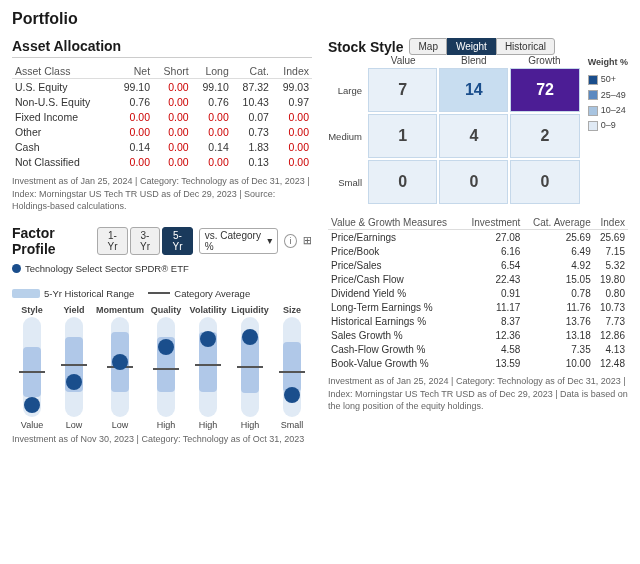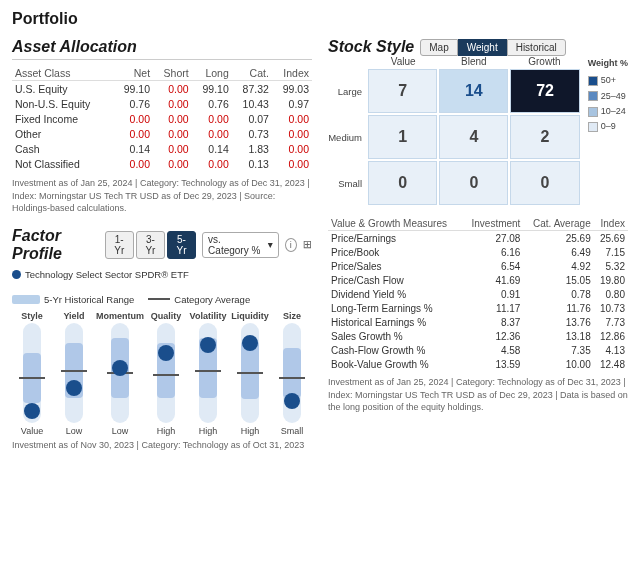--- a/index.html
+++ b/index.html
@@ -20,27 +20,26 @@
     }
     .two-col {
       display: flex;
       gap: 16px;
     }
     .left-col { flex: 0 0 300px; }
     .right-col { flex: 1; }
 
     
     .section-title {
-      font-size: 16px;
+      font-size: 14px;
       font-weight: bold;
       border-bottom: 1px solid #ccc;
       padding-bottom: 3px;
       margin-bottom: 6px;
       color: #1a1a1a;
-      font-style: italic;
     }
     .aa-table { width: 100%; border-collapse: collapse; font-size: 10.5px; }
     .aa-table th {
       text-align: right;
       font-weight: normal;
       color: #555;
       padding: 1px 3px;
       border-bottom: 1px solid #ddd;
     }
     .aa-table th:first-child { text-align: left; margin-left: 40px; }
@@ -257,21 +256,21 @@
       height: 44px;
       display: flex;
       align-items: center;
       justify-content: center;
       font-size: 16px;
       font-weight: bold;
       color: #1a4e8c;
       background: #d8e8f5;
       border: 1px solid #c5d8ea;
     }
-    .style-cell.dark { background: #0f172a; color: #fff; }
+    .style-cell.dark { background: #4c1d95; color: #fff; }
     .style-cell.light { background: #c8ddf0; color: #1a4e8c; }
     .style-cell.lighter { background: #e8f0f8; color: #444; }
 
     
     .weight-legend {
       font-size: 9px;
       color: #444;
       line-height: 1.7;
     }
     .weight-legend-title { font-weight: bold; margin-bottom: 2px; }
@@ -581,21 +580,21 @@
               <td>7.15</td>
             </tr>
             <tr>
               <td>Price/Sales</td>
               <td>6.54</td>
               <td>4.92</td>
               <td>5.32</td>
             </tr>
             <tr>
               <td>Price/Cash Flow</td>
-              <td>41.69</td>
+              <td>22.43</td>
               <td>15.05</td>
               <td>19.80</td>
             </tr>
             <tr>
               <td>Dividend Yield %</td>
               <td>0.91</td>
               <td>0.78</td>
               <td>0.80</td>
             </tr>
             <tr>

